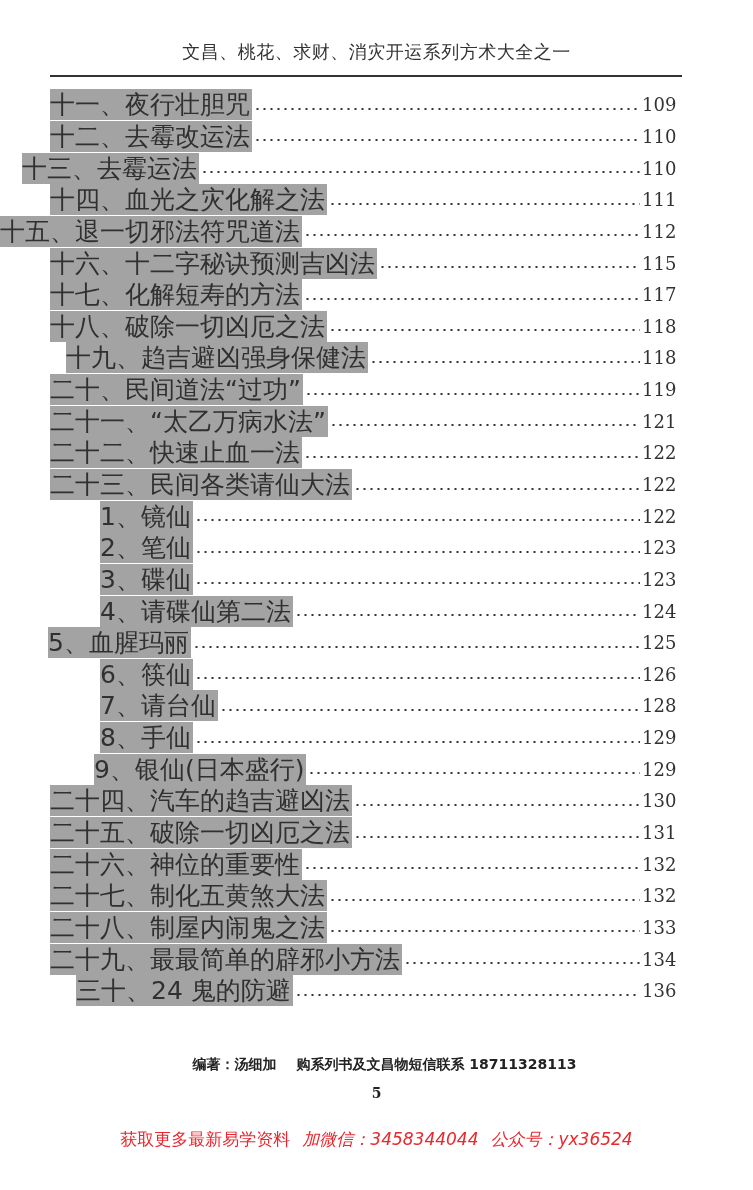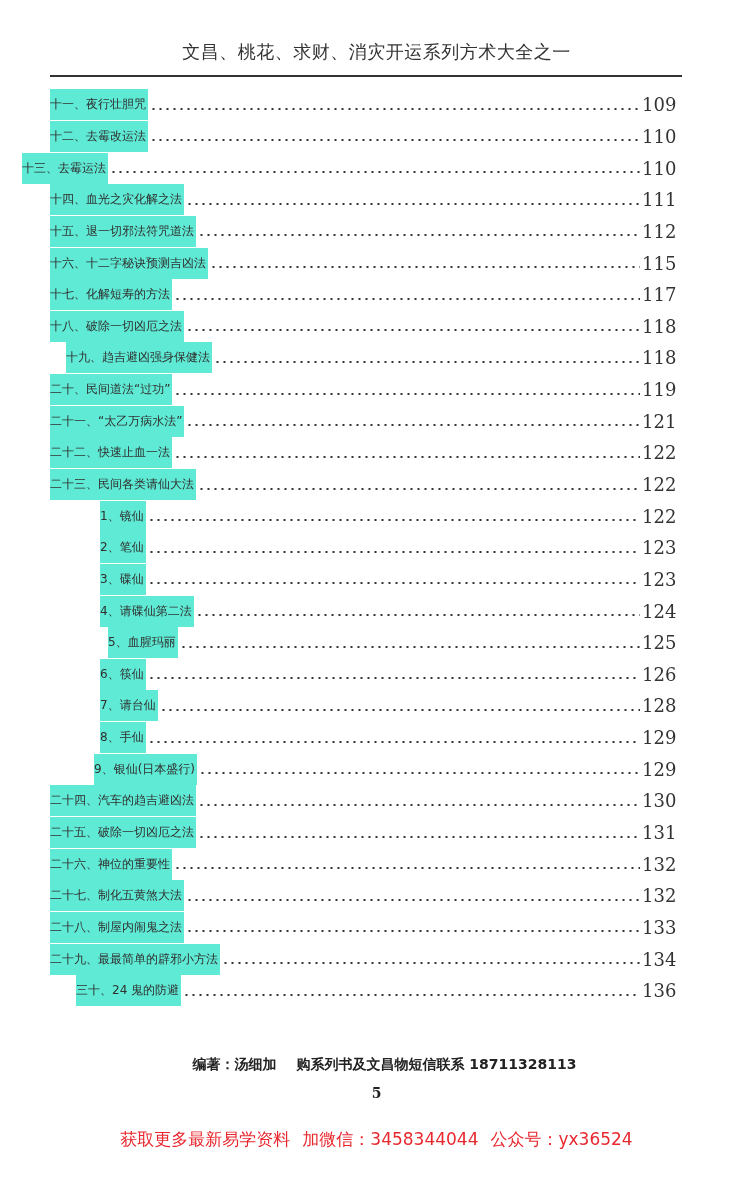--- a/index.html
+++ b/index.html
@@ -19,23 +19,23 @@
     height: 0; border-top: 2.5px solid #333;
   }
   .toc {
     position: absolute; left: 0; top: 89px; width: 753px;
   }
   .toc-row {
     position: relative; height: 31.65px; display: flex; align-items: center;
     font-size: 21px; line-height: 31px;
   }
   .toc-label {
-    white-space: nowrap; background: #5eead4; padding-right: 2px; z-index: 1;
-    font-family: "DejaVu Sans", "Liberation Sans", sans-serif;
-    font-size: 12px; color: #303030;
+    white-space: nowrap; background: #a3a3a3; padding-right: 2px; z-index: 1;
+    font-family: "DejaVu Sans", "Liberation Sans", sans-serif;
+    font-size: 25px; color: #303030;
   }
   .toc-dots {
     flex: 1; height: 2px; margin: 0 2px; align-self: center; margin-top: 8px;
     background-image: radial-gradient(circle, #333 1.1px, transparent 1.3px);
     background-size: 7px 3px; background-repeat: repeat-x; background-position: left center;
   }
   .toc-page {
     width: 44px; text-align: left; white-space: nowrap;
     font-family: "DejaVu Serif", "Liberation Serif", serif; font-size: 18px; color: #333;
   }
@@ -48,21 +48,21 @@
   .footer-credit .gap { display: inline-block; width: 20px; }
   .page-number {
     position: absolute; top: 1085px; left: 0; width: 753px; text-align: center;
     font-size: 14px; font-weight: bold; color: #222;
   }
   .promo {
     position: absolute; top: 1128px; left: 0; width: 753px; text-align: center;
     font-size: 17px; color: #e8282e;
     font-family: "DejaVu Sans", "Liberation Sans", sans-serif;
   }
-  .promo span + span { margin-left: 12px; }
+  .promo span + span { margin-left: 12px; font-style: italic; }
 </style>
 </head>
 <body>
 
 <div class="header-title">文昌、桃花、求财、消灾开运系列方术大全之一</div>
 <div class="header-rule"></div>
 
 <div class="toc" id="toc">
     <div class="toc-row" style="padding-left: 50px; padding-right: 67px;">
       <span class="toc-label">十一、夜行壮胆咒</span>
@@ -77,21 +77,21 @@
     <div class="toc-row" style="padding-left: 22px; padding-right: 67px;">
       <span class="toc-label">十三、去霉运法</span>
       <span class="toc-dots"></span>
       <span class="toc-page">110</span>
     </div>
     <div class="toc-row" style="padding-left: 50px; padding-right: 67px;">
       <span class="toc-label">十四、血光之灾化解之法</span>
       <span class="toc-dots"></span>
       <span class="toc-page">111</span>
     </div>
-    <div class="toc-row" style="padding-left: 50px; padding-right: 67px;">
+    <div class="toc-row" style="padding-right: 67px;">
       <span class="toc-label">十五、退一切邪法符咒道法</span>
       <span class="toc-dots"></span>
       <span class="toc-page">112</span>
     </div>
     <div class="toc-row" style="padding-left: 50px; padding-right: 67px;">
       <span class="toc-label">十六、十二字秘诀预测吉凶法</span>
       <span class="toc-dots"></span>
       <span class="toc-page">115</span>
     </div>
     <div class="toc-row" style="padding-left: 50px; padding-right: 67px;">
@@ -142,21 +142,21 @@
     <div class="toc-row" style="padding-left: 100px; padding-right: 67px;">
       <span class="toc-label">3、碟仙</span>
       <span class="toc-dots"></span>
       <span class="toc-page">123</span>
     </div>
     <div class="toc-row" style="padding-left: 100px; padding-right: 67px;">
       <span class="toc-label">4、请碟仙第二法</span>
       <span class="toc-dots"></span>
       <span class="toc-page">124</span>
     </div>
-    <div class="toc-row" style="padding-left: 108px; padding-right: 67px;">
+    <div class="toc-row" style="padding-left: 40px; padding-right: 67px; margin-left: 8px;">
       <span class="toc-label">5、血腥玛丽</span>
       <span class="toc-dots"></span>
       <span class="toc-page">125</span>
     </div>
     <div class="toc-row" style="padding-left: 100px; padding-right: 67px;">
       <span class="toc-label">6、筷仙</span>
       <span class="toc-dots"></span>
       <span class="toc-page">126</span>
     </div>
     <div class="toc-row" style="padding-left: 100px; padding-right: 67px;">

